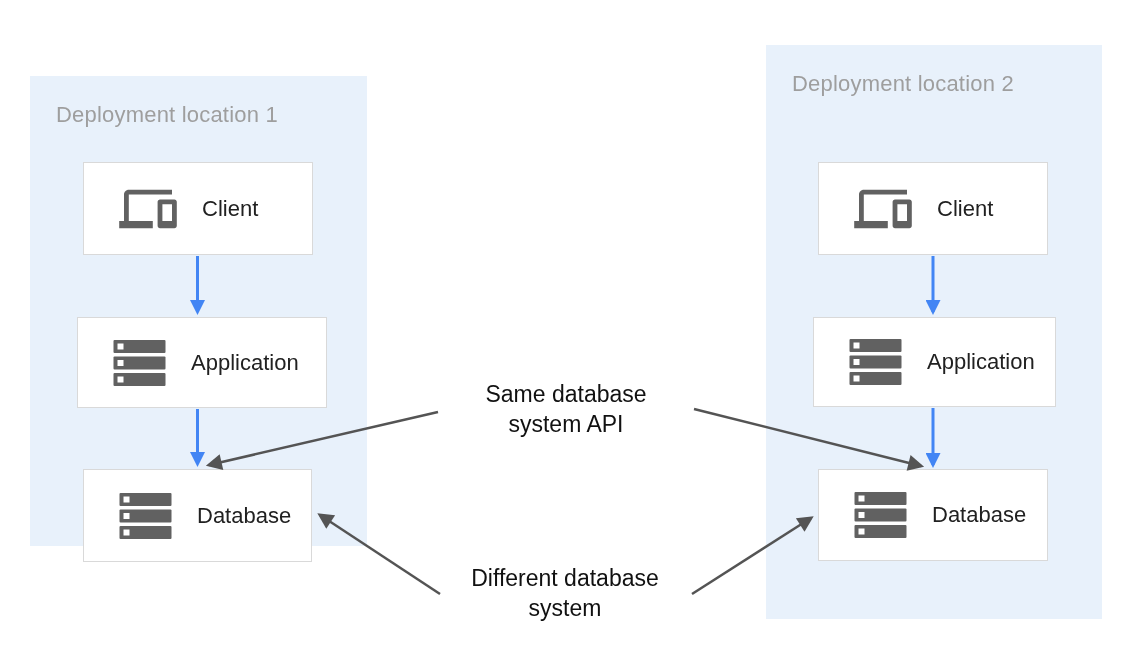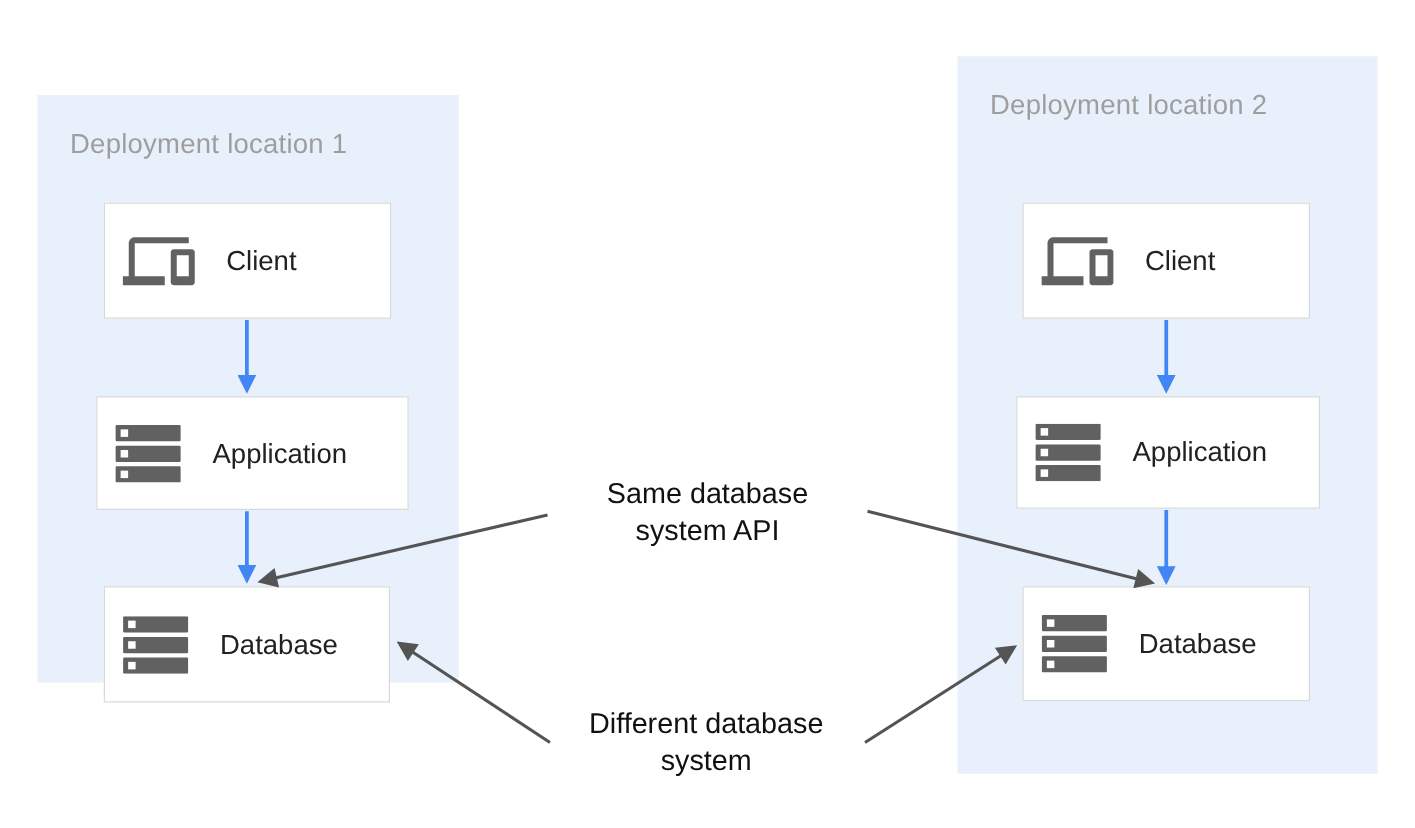--- a/index.html
+++ b/index.html
@@ -34,21 +34,21 @@
     letter-spacing:0.2px;
     white-space:nowrap;
   }
   .node{
     position:absolute;
     background:var(--box_bg);
     border:1px solid var(--box_border);
     box-sizing:border-box;
     display:flex;
     align-items:center;
-    padding-left:14px;
+    padding-left:35px;
     gap:25px;
     z-index:2;
   }
   .node-label{
     font-size:22px;
     color:var(--box_label);
   }
   .icon{flex:0 0 auto;display:block;}
   .icon path,.icon rect.bar{fill:var(--icon_gray);}
   .icon rect.dot{fill:#ffffff;}

